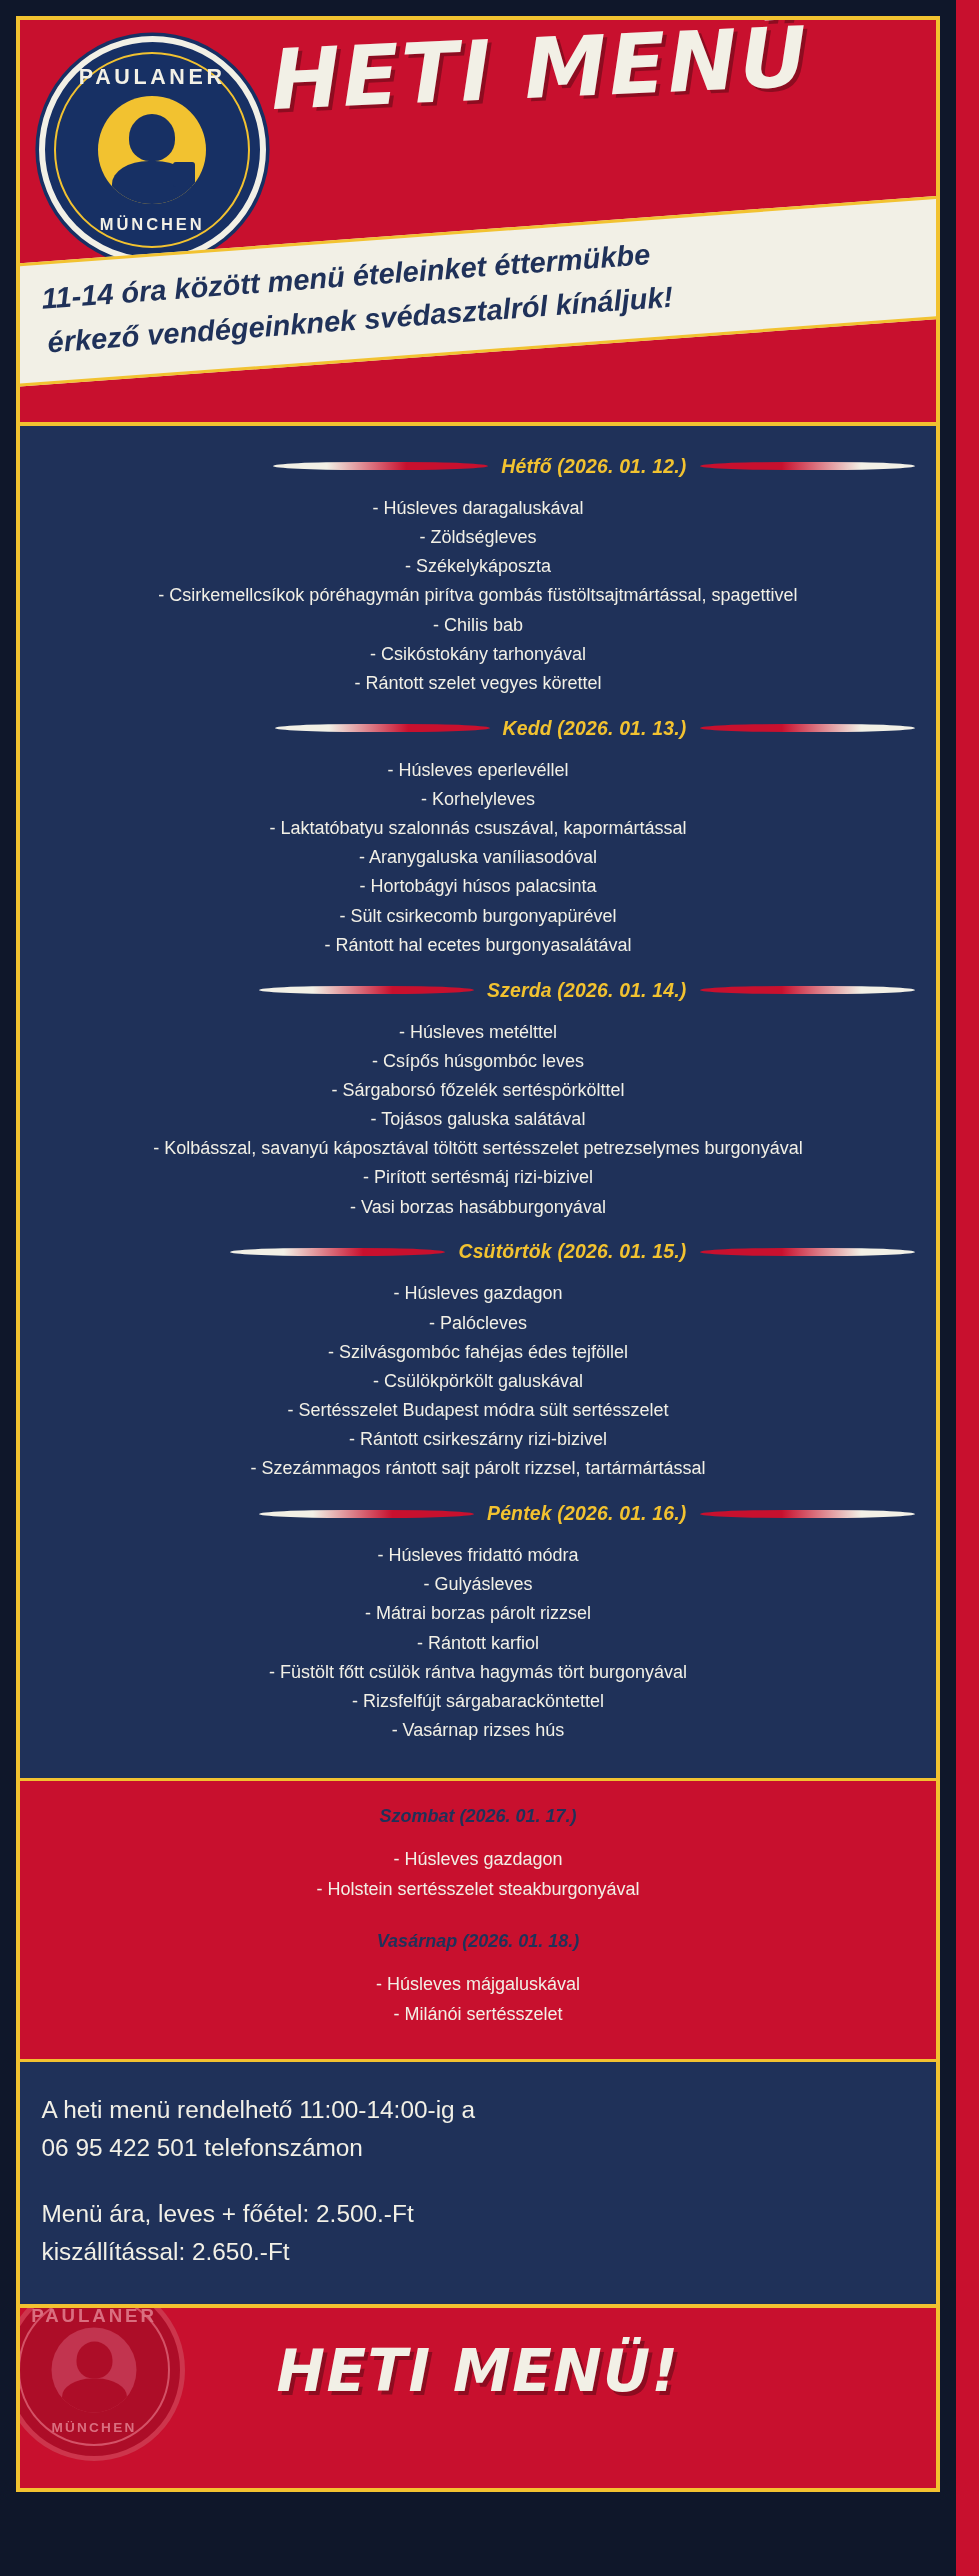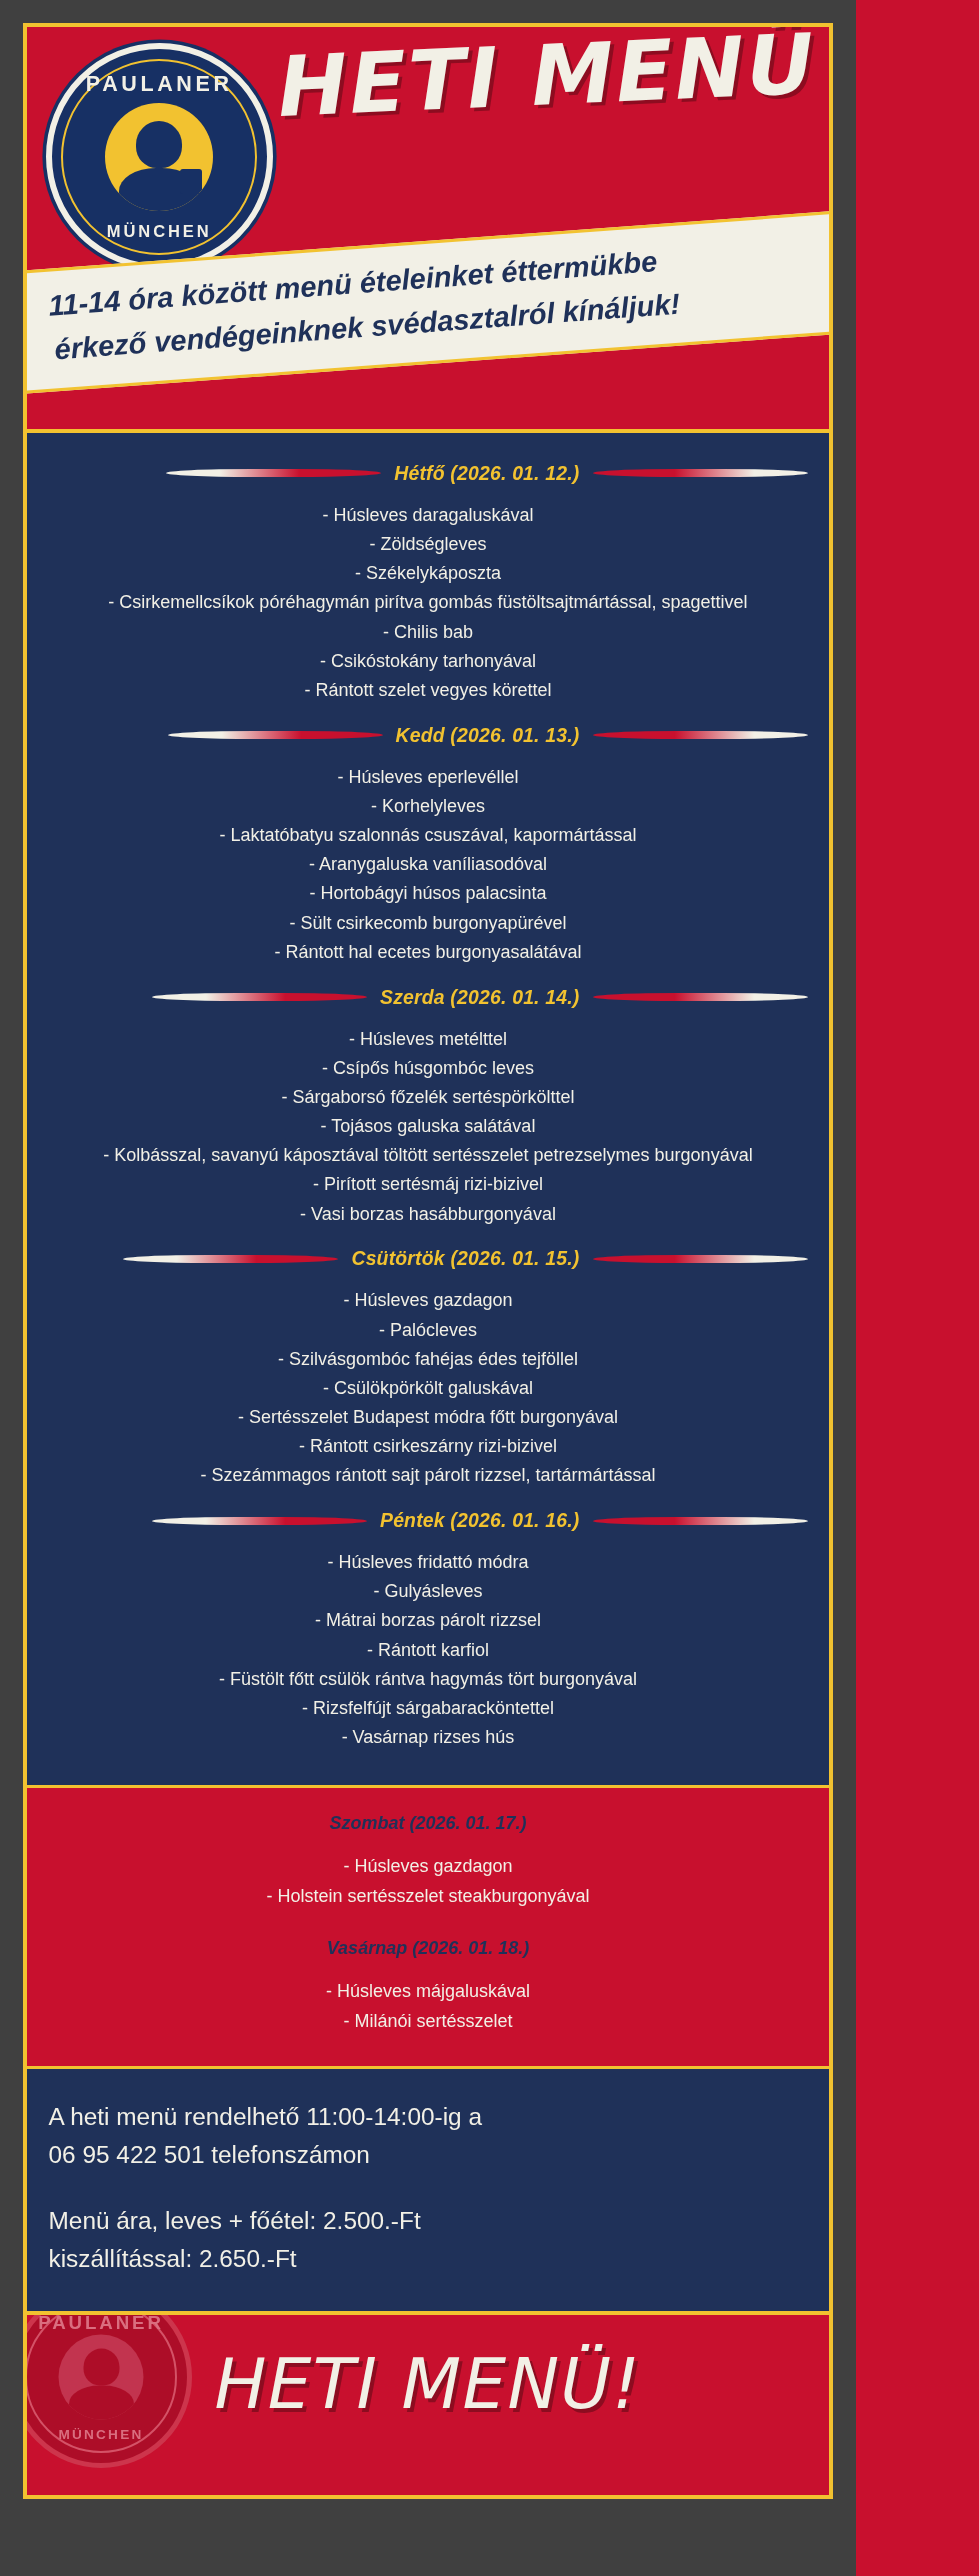--- a/index.html
+++ b/index.html
@@ -5,25 +5,25 @@
   html, body {
     margin: 0;
     padding: 0;
     background: #c8102e;
   }
   body {
     width: 980px;
     font-family: "Liberation Sans", sans-serif;
   }
   .poster {
-    width: 856px;
+    width: 956px;
     min-height: 2576px;
-    background: #404040;
+    background: #0f172a;
     box-sizing: border-box;
-    padding: 23px;
+    padding: 16px;
     position: relative;
   }
   .inner {
     border: 4.3px solid #f2c230;
     background: #1f3159;
     position: relative;
     overflow: hidden;
   }
 
   
@@ -304,22 +304,22 @@
   .bottom-monk .monk-body {
     background: #a50d26; width: 65px; height: 40px; bottom: -5.7px;
   }
   .bottom-title {
     position: absolute;
     left: 0; right: 0;
     top: 29px;
     text-align: center;
     color: #f2f0e6;
     font-family: "DejaVu Sans", sans-serif;
-    font-size: 69px;
-    font-weight: normal;
+    font-size: 58px;
+    font-weight: bold;
     font-style: italic;
     letter-spacing: 1.4px;
     text-shadow: 3.6px 3.6px 0 #8d0c20;
     white-space: nowrap;
   }
 </style>
 </head>
 <body>
 
 <div class="poster">
@@ -403,21 +403,21 @@
         <div class="day-head">
           <div class="rule left"></div>
           <div class="day-name">Csütörtök (2026. 01. 15.)</div>
           <div class="rule right"></div>
         </div>
         <div class="dishes">
           <div class="dish">- Húsleves gazdagon</div>
           <div class="dish">- Palócleves</div>
           <div class="dish">- Szilvásgombóc fahéjas édes tejföllel</div>
           <div class="dish">- Csülökpörkölt galuskával</div>
-          <div class="dish">- Sertésszelet Budapest módra főtt burgonyával</div>
+          <div class="dish">- Sertésszelet Budapest módra sült sertésszelet</div>
           <div class="dish">- Rántott csirkeszárny rizi-bizivel</div>
           <div class="dish">- Szezámmagos rántott sajt párolt rizzsel, tartármártással</div>
         </div>
       </div>
 
       <div class="day-block">
         <div class="day-head">
           <div class="rule left"></div>
           <div class="day-name">Péntek (2026. 01. 16.)</div>
           <div class="rule right"></div>

